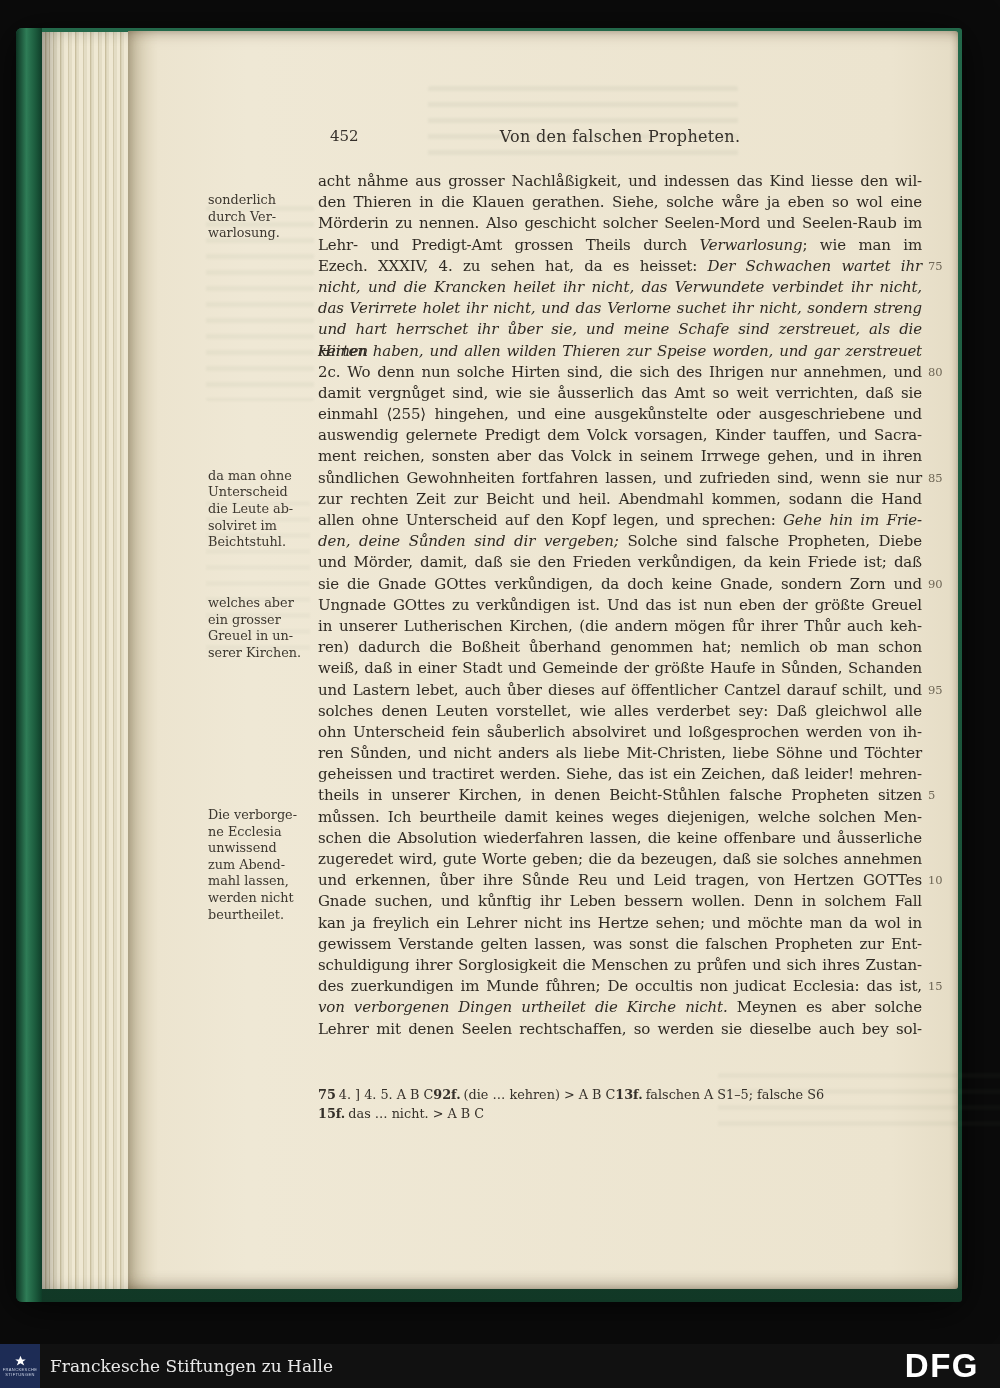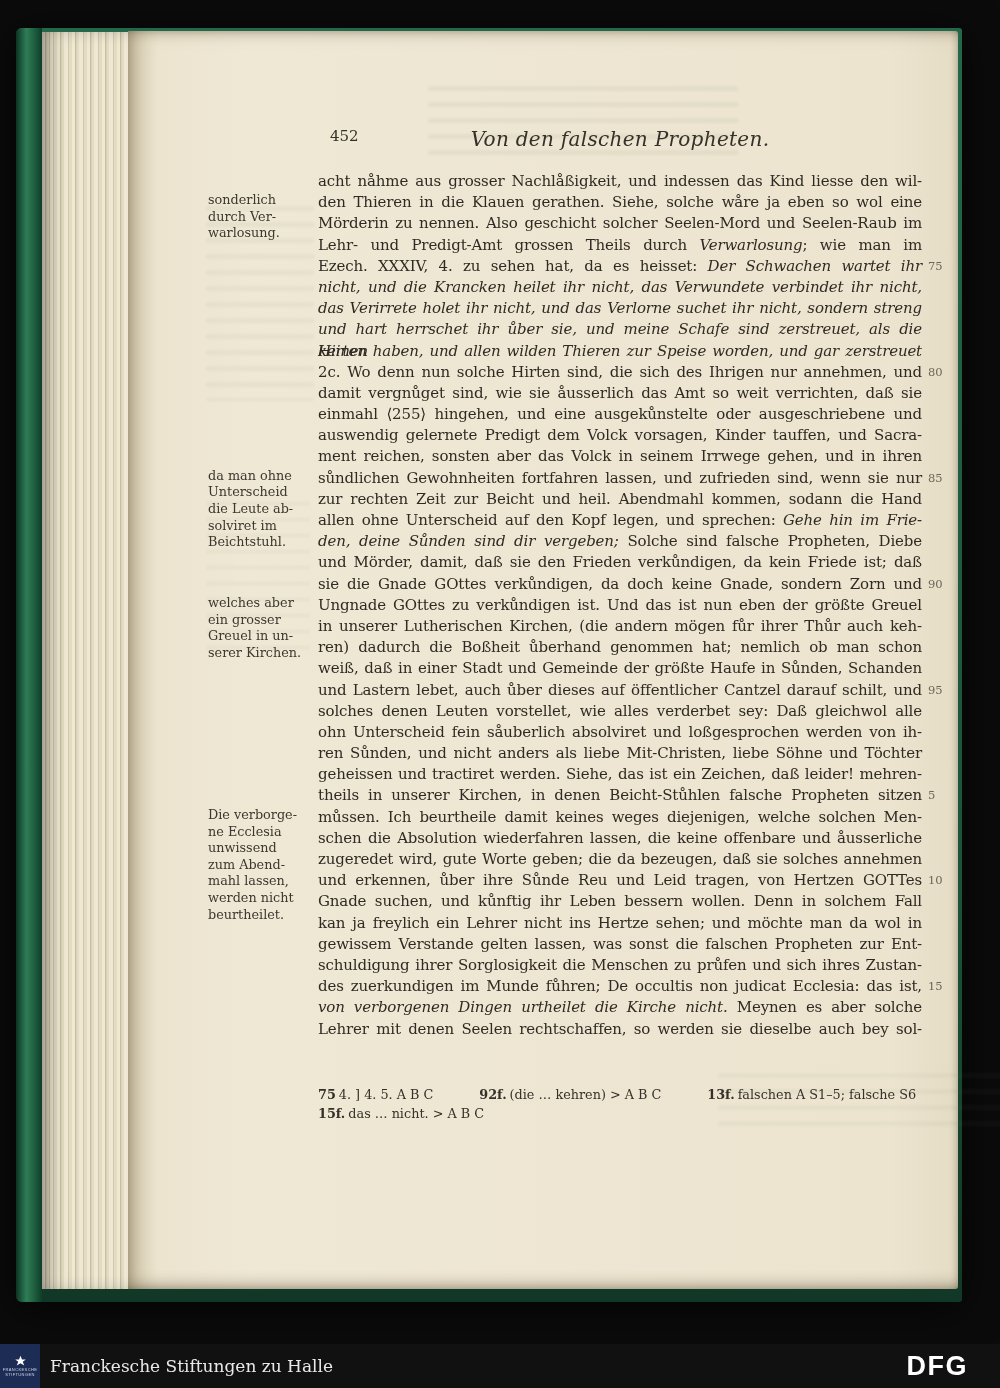--- a/index.html
+++ b/index.html
@@ -35,21 +35,21 @@
     box-shadow:
       inset 10px 0 24px -10px rgba(60,45,20,.5),
       inset -4px 0 10px -6px rgba(60,45,20,.35),
       inset 0 8px 14px -10px rgba(60,45,20,.4),
       inset 0 -10px 16px -10px rgba(60,45,20,.45);
   }
 
   
   .header-row { position:absolute; left:190px; top:96px; width:604px; height:20px; }
   .page-num { position:absolute; left:12px; top:0; font-size:15px; color:#35302a; }
-  .running-title { position:absolute; left:0; right:0; text-align:center; font-size:20px; color:#35302a; letter-spacing:.3px;font-style:italic; }
+  .running-title { position:absolute; left:0; right:0; text-align:center; font-size:16px; color:#35302a; letter-spacing:.3px; }
 
   
   #margin-notes { position:absolute; left:80px; top:140px; width:102px; height:910px; }
   .mnote { position:absolute; left:0; width:102px; font-size:12.8px; line-height:16.6px; color:#3c372f; }
 
   
   #text-lines {
     position:absolute; left:190px; top:140px; width:604px;
     color:#2f2a23; font-size:15px; letter-spacing:-0.15px;
   }
@@ -59,21 +59,21 @@
   }
   .it { font-style:italic; }
   .lnum {
     position:absolute; right:-38px; top:0; width:32px;
     font-size:11.5px; letter-spacing:0; text-align:left;
     color:#6e6655; line-height:21.2px; text-align-last:left;
   }
 
   
   #footnotes { position:absolute; left:190px; top:1056px; width:620px; font-size:12.8px; color:#35302a; }
-  .fn-row { display:flex; gap:46px; margin-bottom:4px; }
+  .fn-row { display:flex; margin-bottom:4px; }
   .fn b { font-weight:bold; margin-right:3px; }
 
   
   .ghost {
     position:absolute; border-radius:2px; opacity:.13; filter:blur(1.2px);
     background:repeating-linear-gradient(to bottom,
       rgba(104,122,96,.55) 0 5px, transparent 5px 16px);
   }
   .ghost-a { left:300px; top:55px;  width:310px; height:72px;  }
   .ghost-b { left:78px;  top:175px; width:108px; height:195px; opacity:.11; }
@@ -91,23 +91,23 @@
     gap:1px; cursor:pointer; flex:0 0 auto;
   }
   .footer-logo svg { width:15px; height:12px; display:block; }
   .logo-text { display:flex; flex-direction:column; }
   .logo-text span {
     color:#cfd6e6; font-size:4px; line-height:4.5px; letter-spacing:.4px;
     font-family:"Liberation Sans",sans-serif; text-align:center;
   }
   .institution { color:#e9e9e9; font-size:17px; margin-left:10px;text-align:center; }
   .dfg {
-    margin-left:auto; margin-right:32px; color:#fff;
+    margin-left:auto; margin-right:21px; color:#fff;
     font-family:"Liberation Sans",sans-serif; font-weight:bold;
-    font-size:27px; letter-spacing:1.5px; cursor:pointer;
+    font-size:33px; letter-spacing:1.5px; cursor:pointer;
   }
 </style>
 </head>
 <body>
 
 <div class="book">
   <div class="spine"></div>
   <div class="page-edges"></div>
 
   <div class="page">

